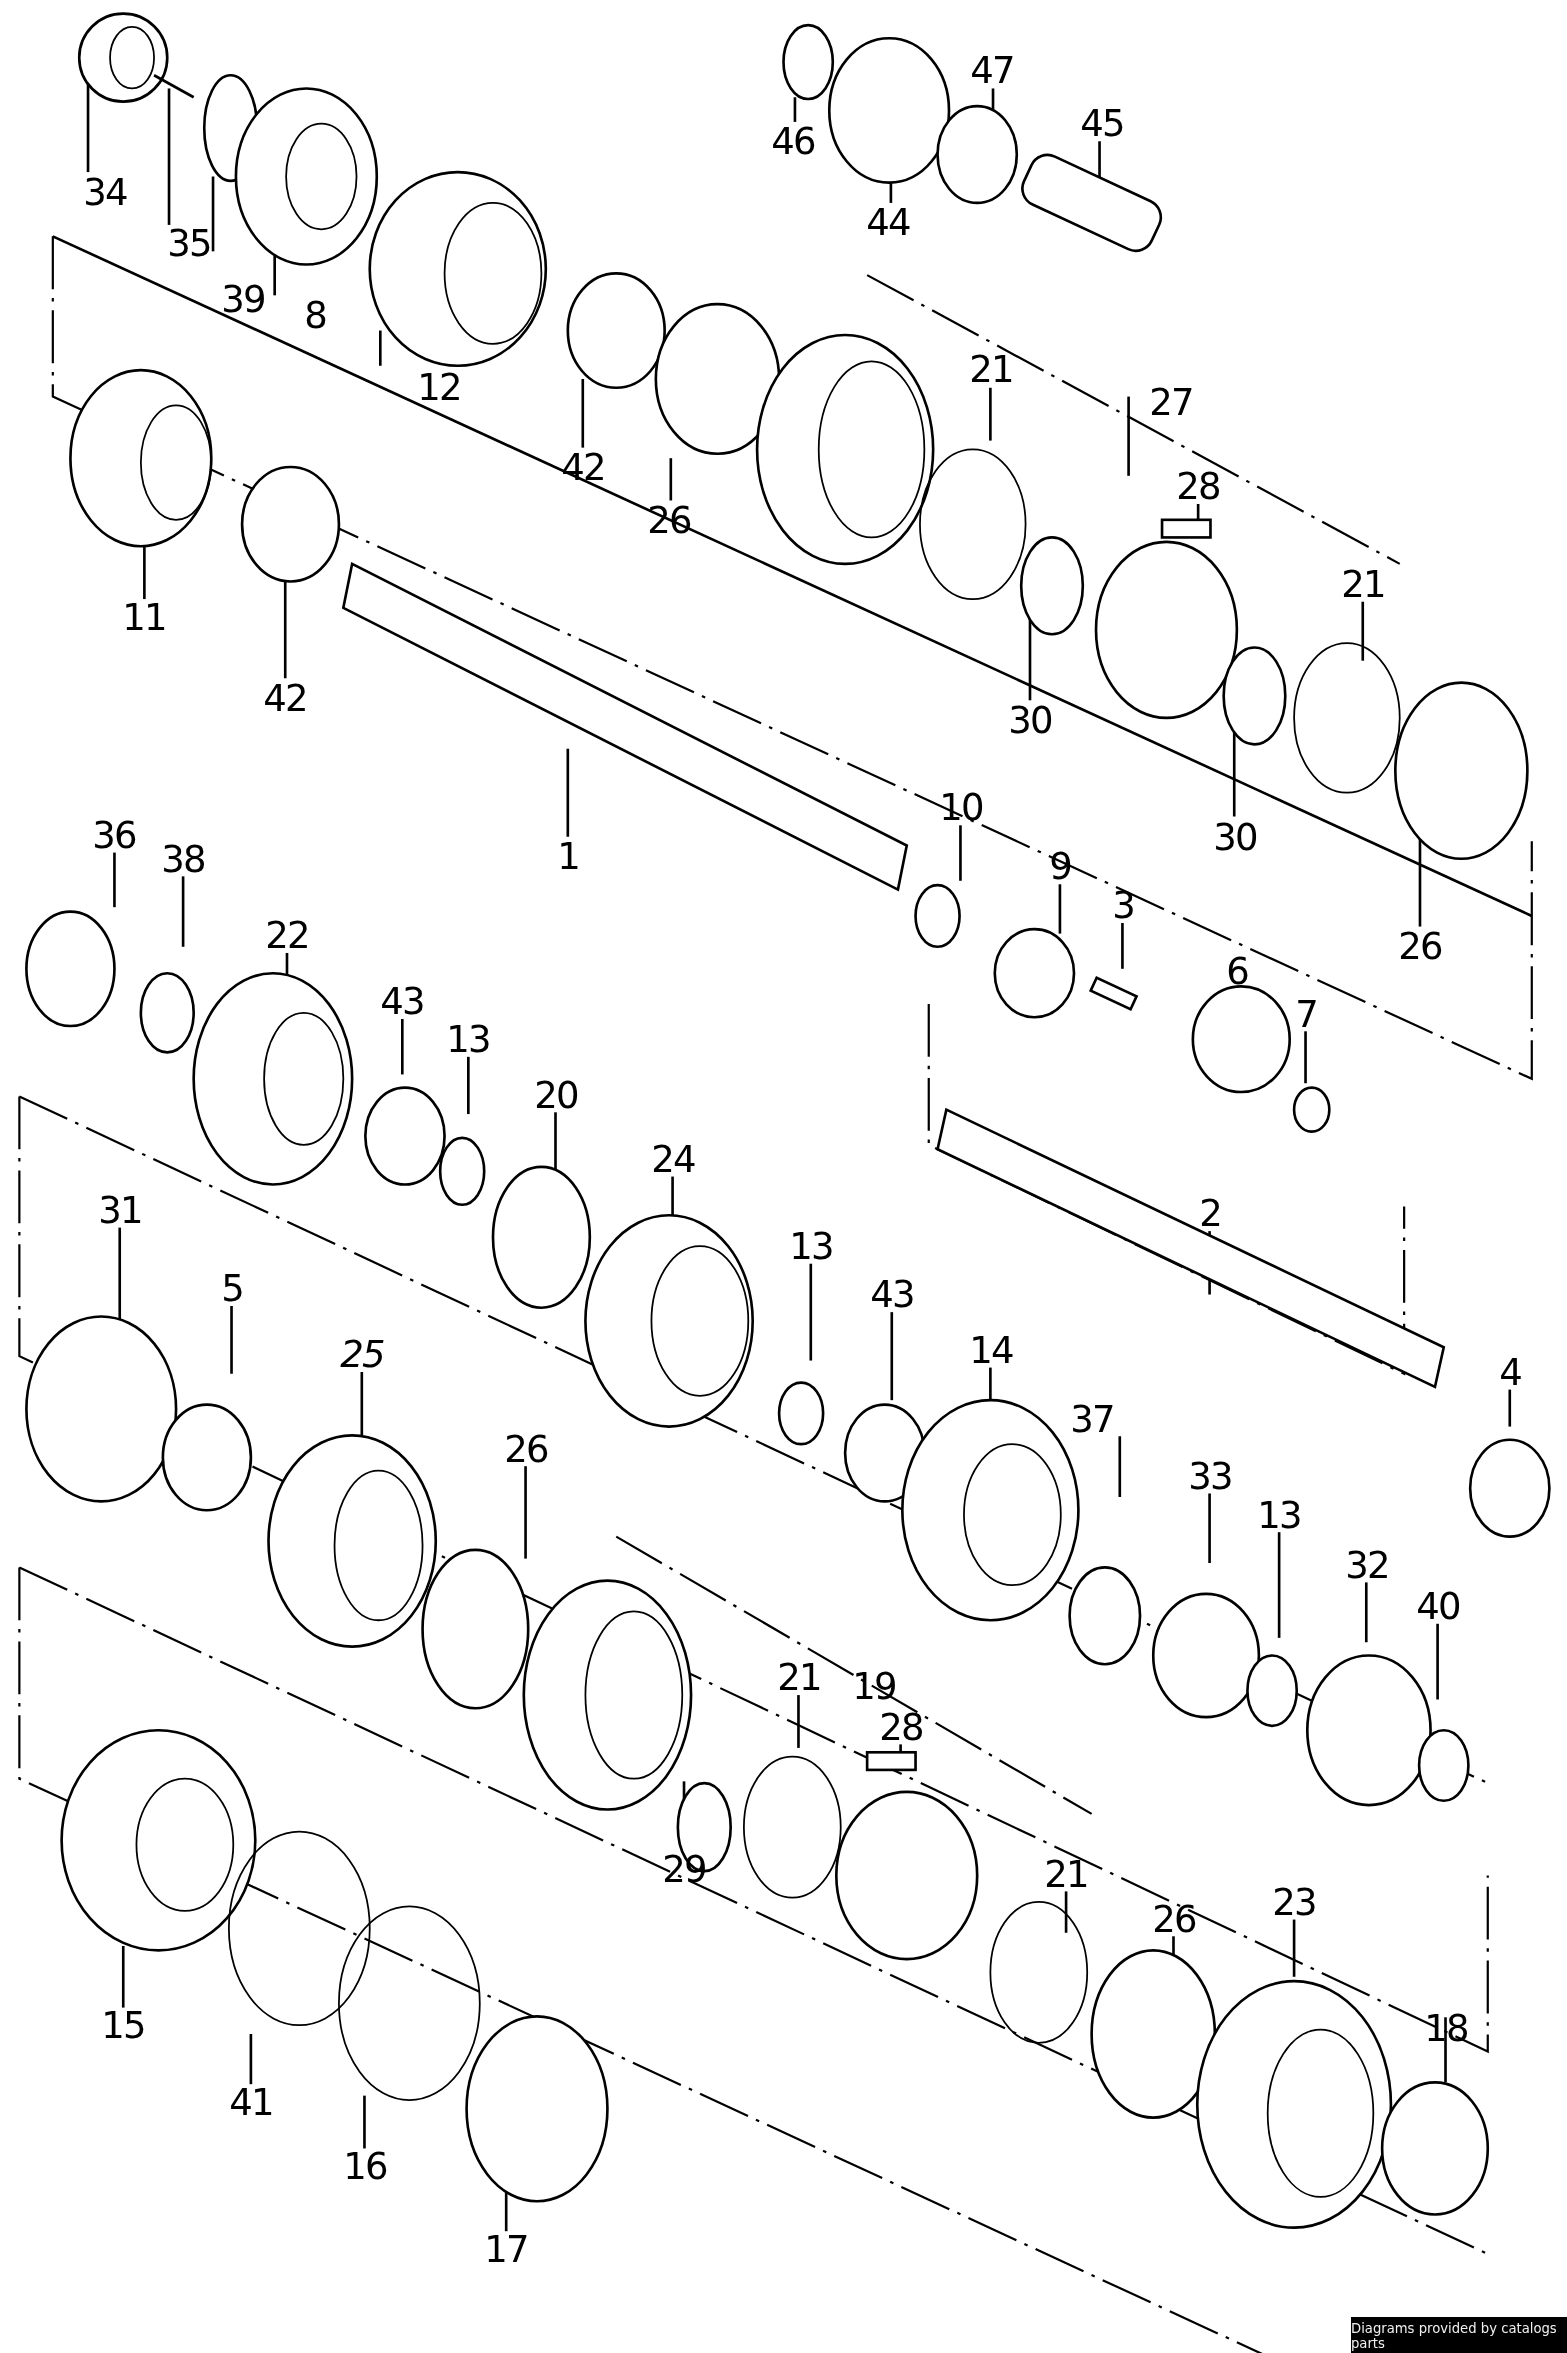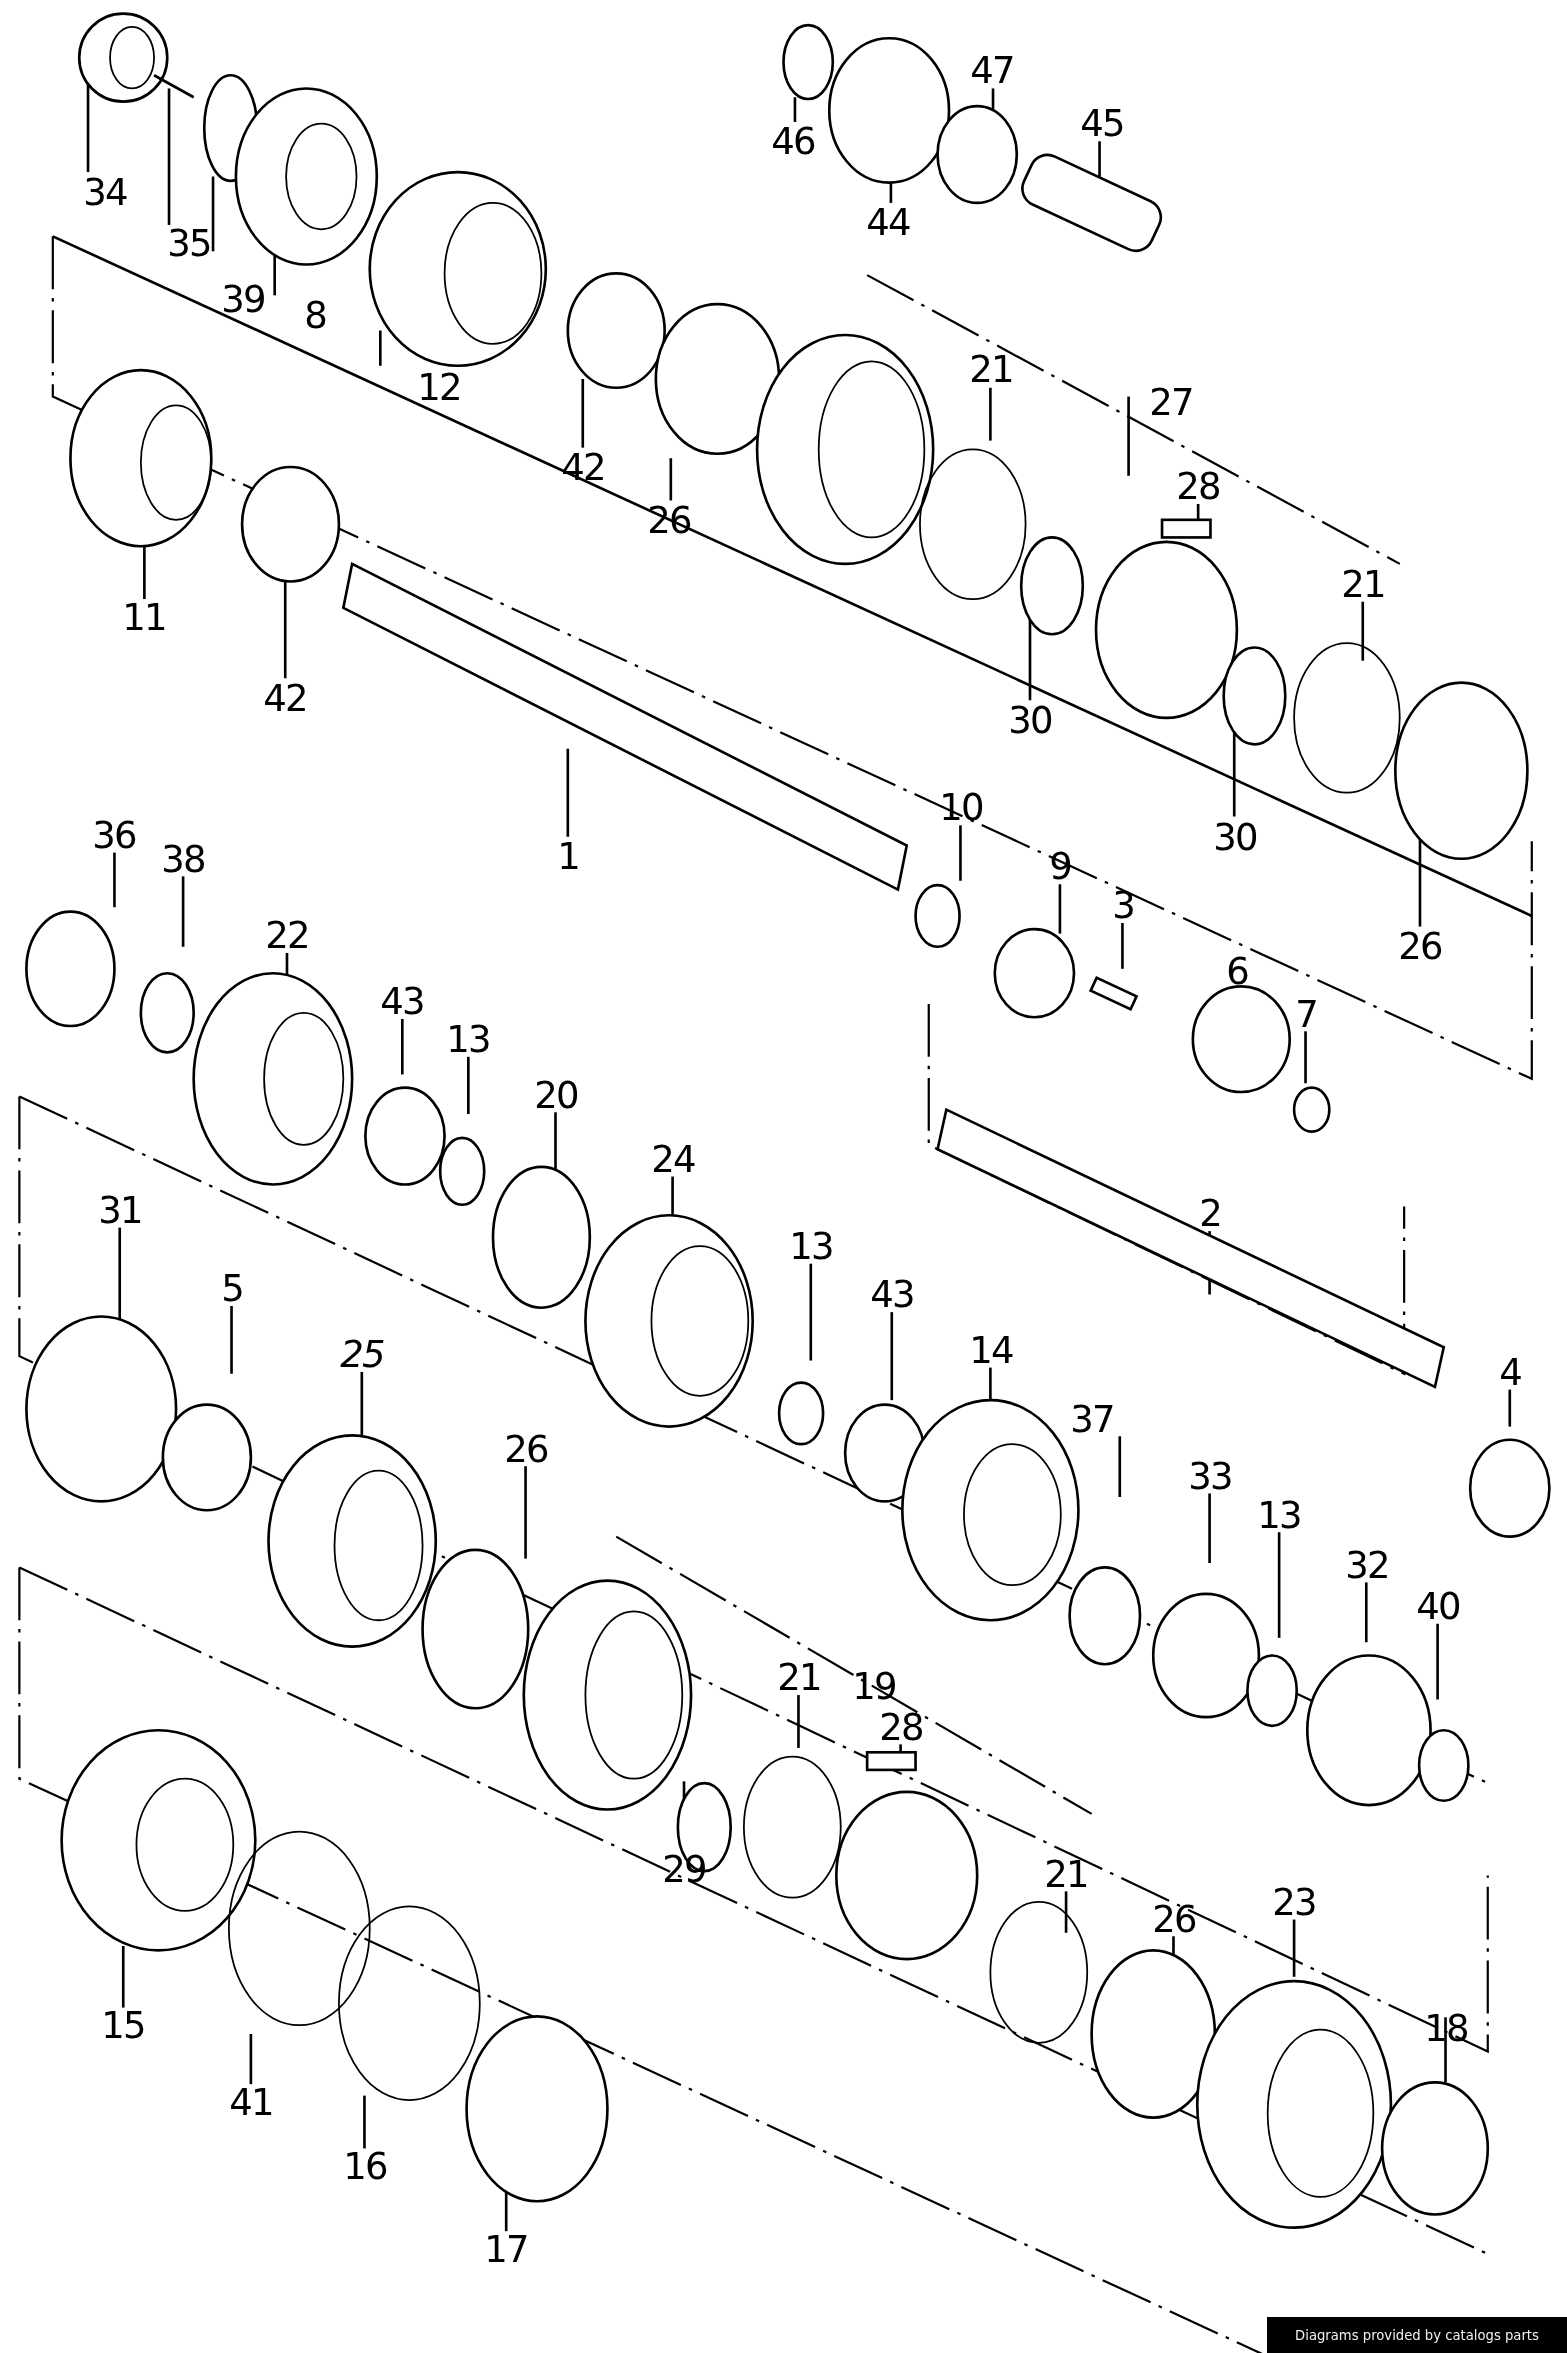--- a/index.html
+++ b/index.html
@@ -2,21 +2,21 @@
 <html style="font-size:14px"><head>
 <meta charset="utf-8">
 <style>
   html, body { margin: 0; padding: 0; background: #ffffff; }
   body { width: 1567px; height: 2354px; position: relative; overflow: hidden;
          font-family: "DejaVu Sans", sans-serif; color: #000; }
   #canvas { position: absolute; left: 0; top: 0; width: 1567px; height: 2354px; }
   .lbl { position: absolute; font-family: "DejaVu Sans", sans-serif; font-size: 37px;
          line-height: 1; transform: translate(-50%, -50%); color: #000; letter-spacing: -1.8px;
          white-space: nowrap; }
-  .watermark { position: absolute; right: 0; bottom: 0; width: 300px; height: 37px;
+  .watermark { position: absolute; right: 0; bottom: 0; width: 216px; height: 37px;
                background: #000; color: #f0f0f0; font-family: "DejaVu Sans", sans-serif;
                font-size: 13.2px; display: flex; align-items: center; justify-content: center; }
   svg .ln { stroke: #000; stroke-width: 3; fill: none; }
   svg .dash { stroke: #000; stroke-width: 2.5; fill: none; stroke-dasharray: 60 10 4 10; }
   svg .part { stroke: #000; stroke-width: 3; fill: #fff; }
   svg .thin { stroke: #000; stroke-width: 2; fill: none; }
 </style>
 </head>
 <body>
 

